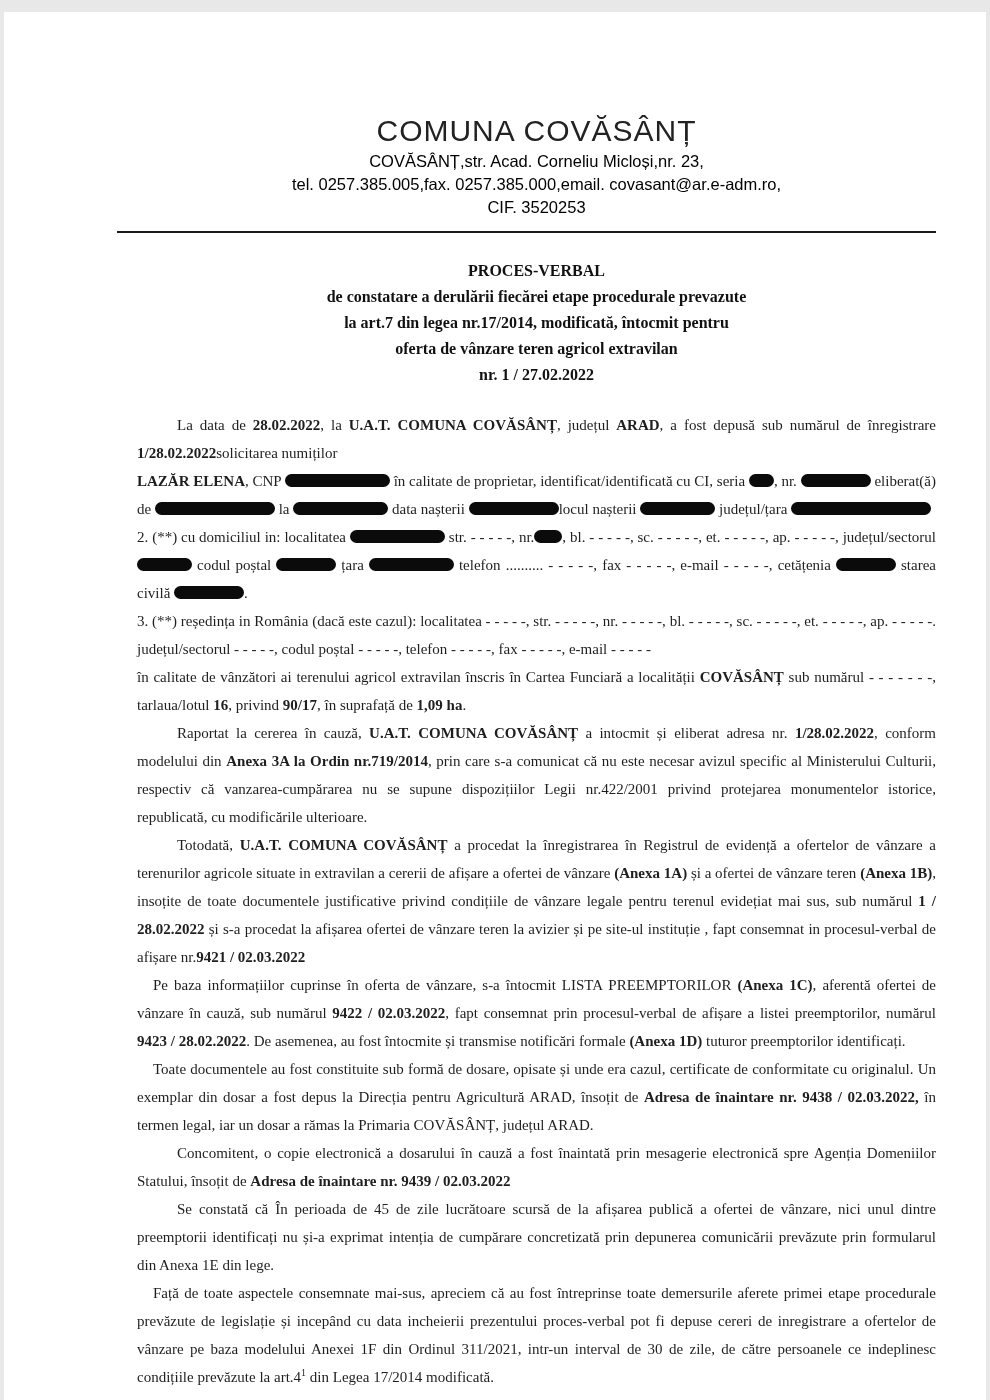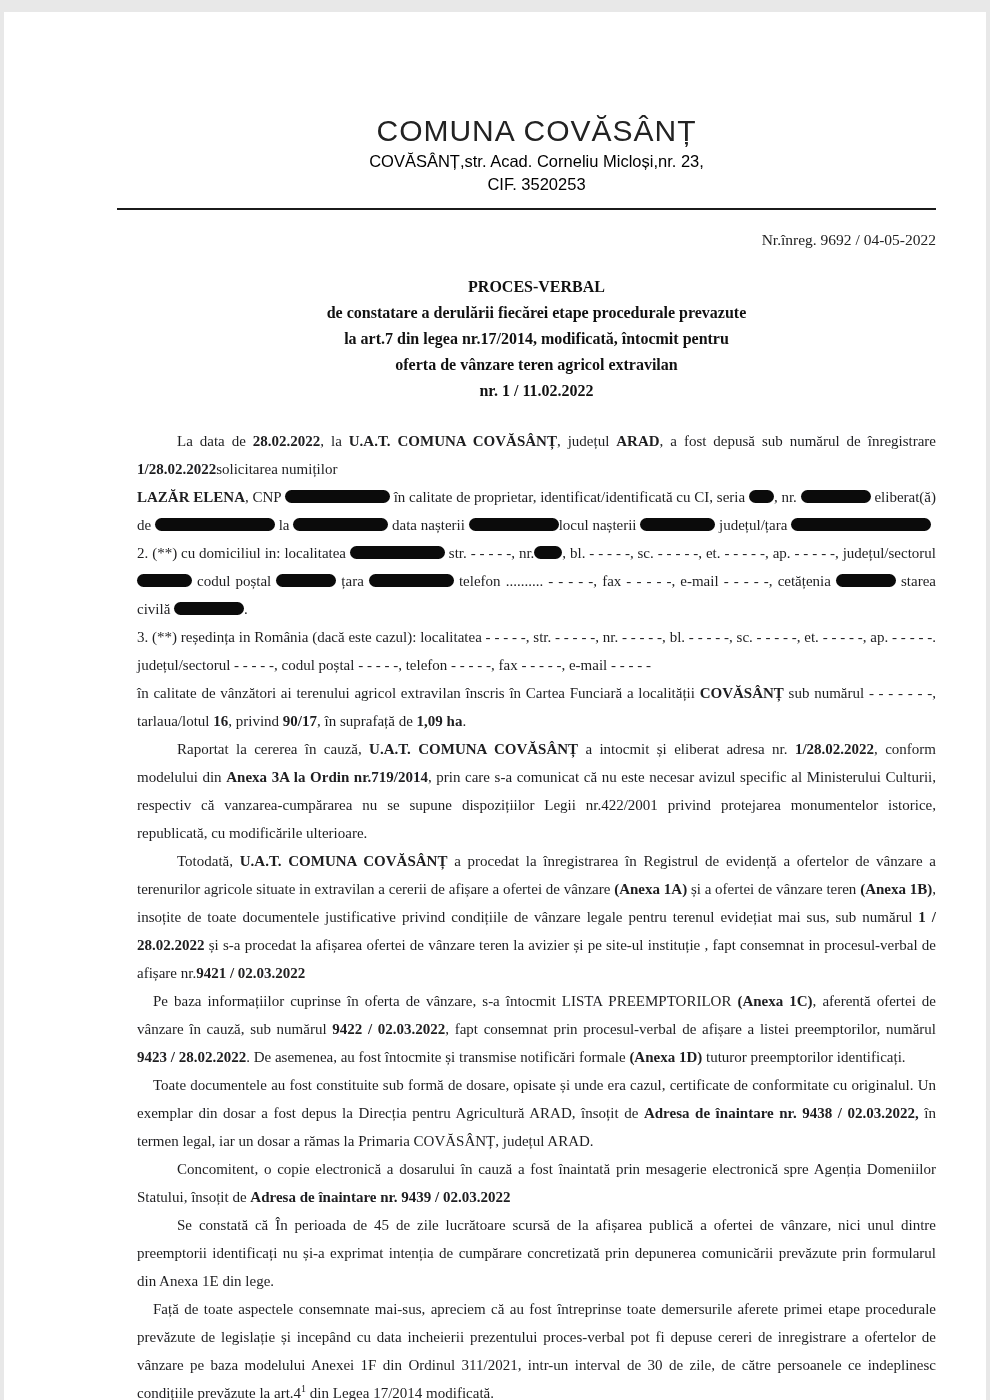--- a/index.html
+++ b/index.html
@@ -41,32 +41,32 @@
 </style>
 </head>
 <body>
 
 <div class="page">
   <div class="content">
 
     <div class="hdr">
       <div class="hdr-title">COMUNA COVĂSÂNȚ</div>
       <div class="hdr-line">COVĂSÂNȚ,str. Acad. Corneliu Micloși,nr. 23,</div>
+      <div class="hdr-line">tel. 0257.385.005,fax. 0257.385.000,email. covasant@ar.e-adm.ro,</div>
       <div class="hdr-line">CIF. 3520253</div>
     </div>
     <hr class="hdr-rule">
 
-    <div class="regno">Nr.înreg. 9692 / 04-05-2022</div>
 
     <div class="title-block">
       <div>PROCES-VERBAL</div>
       <div>de constatare a derulării fiecărei etape procedurale prevazute</div>
       <div>la art.7 din legea nr.17/2014, modificată, întocmit pentru</div>
       <div>oferta de vânzare teren agricol extravilan</div>
-      <div>nr. 1 / 11.02.2022</div>
+      <div>nr. 1 / 27.02.2022</div>
     </div>
 
     <div class="docbody">
         <div class="para lg"><span>La data de </span><span class="b">28.02.2022</span><span>, la </span><span class="b">U.A.T. COMUNA COVĂSÂNȚ</span><span>, județul </span><span class="b">ARAD</span><span>, a fost depusă sub numărul de înregistrare </span><span class="b">1/28.02.2022</span><span>solicitarea numiților</span></div>
         <div class="para"><span class="b">LAZĂR ELENA</span><span>, CNP </span><span class="redacted" style="width: 105px;"></span><span> în calitate de proprietar, identificat/identificată cu CI, seria </span><span class="redacted" style="width: 25px;"></span><span>, nr. </span><span class="redacted" style="width: 70px;"></span><span> eliberat(ă) de </span><span class="redacted" style="width: 120px;"></span><span> la </span><span class="redacted" style="width: 95px;"></span><span> data nașterii </span><span class="redacted" style="width: 90px;"></span><span>locul nașterii </span><span class="redacted" style="width: 75px;"></span><span> județul/țara </span><span class="redacted" style="width: 140px;"></span></div>
         <div class="para"><span>2. (**) cu domiciliul in: localitatea </span><span class="redacted" style="width: 95px;"></span><span> str. - - - - -, nr.</span><span class="redacted" style="width: 28px;"></span><span>, bl. - - - - -, sc. - - - - -, et. - - - - -, ap. - - - - -, județul/sectorul </span><span class="redacted" style="width: 55px;"></span><span> codul poștal </span><span class="redacted" style="width: 60px;"></span><span> țara </span><span class="redacted" style="width: 85px;"></span><span> telefon .......... - - - - -, fax - - - - -, e-mail - - - - -, cetățenia </span><span class="redacted" style="width: 60px;"></span><span> starea civilă </span><span class="redacted" style="width: 70px;"></span><span>.</span></div>
         <div class="para"><span>3. (**) reședința in România (dacă este cazul): localitatea - - - - -, str. - - - - -, nr. - - - - -, bl. - - - - -, sc. - - - - -, et. - - - - -, ap. - - - - -. județul/sectorul - - - - -, codul poștal - - - - -, telefon - - - - -, fax - - - - -, e-mail - - - - -</span></div>
         <div class="para"><span>în calitate de vânzători ai terenului agricol extravilan înscris în Cartea Funciară a localității </span><span class="b">COVĂSÂNȚ</span><span> sub numărul - - - - - - -, tarlaua/lotul </span><span class="b">16</span><span>, privind </span><span class="b">90/17</span><span>, în suprafață de </span><span class="b">1,09 ha</span><span>.</span></div>
         <div class="para lg"><span>Raportat la cererea în cauză, </span><span class="b">U.A.T. COMUNA COVĂSÂNȚ</span><span> a intocmit și eliberat adresa nr. </span><span class="b">1/28.02.2022</span><span>, conform modelului din </span><span class="b">Anexa 3A la Ordin nr.719/2014</span><span>, prin care s-a comunicat că nu este necesar avizul specific al Ministerului Culturii, respectiv că vanzarea-cumpărarea nu se supune dispozițiilor Legii nr.422/2001 privind protejarea monumentelor istorice, republicată, cu modificările ulterioare.</span></div>
         <div class="para lg"><span>Totodată, </span><span class="b">U.A.T. COMUNA COVĂSÂNȚ</span><span> a procedat la înregistrarea în Registrul de evidență a ofertelor de vânzare a terenurilor agricole situate in extravilan a cererii de afișare a ofertei de vânzare </span><span class="b">(Anexa 1A)</span><span> și a ofertei de vânzare teren </span><span class="b">(Anexa 1B)</span><span>, insoțite de toate documentele justificative privind condițiile de vânzare legale pentru terenul evidețiat mai sus, sub numărul </span><span class="b">1 / 28.02.2022</span><span> și s-a procedat la afișarea ofertei de vânzare teren la avizier și pe site-ul instituție , fapt consemnat in procesul-verbal de afișare nr.</span><span class="b">9421 / 02.03.2022</span></div>

